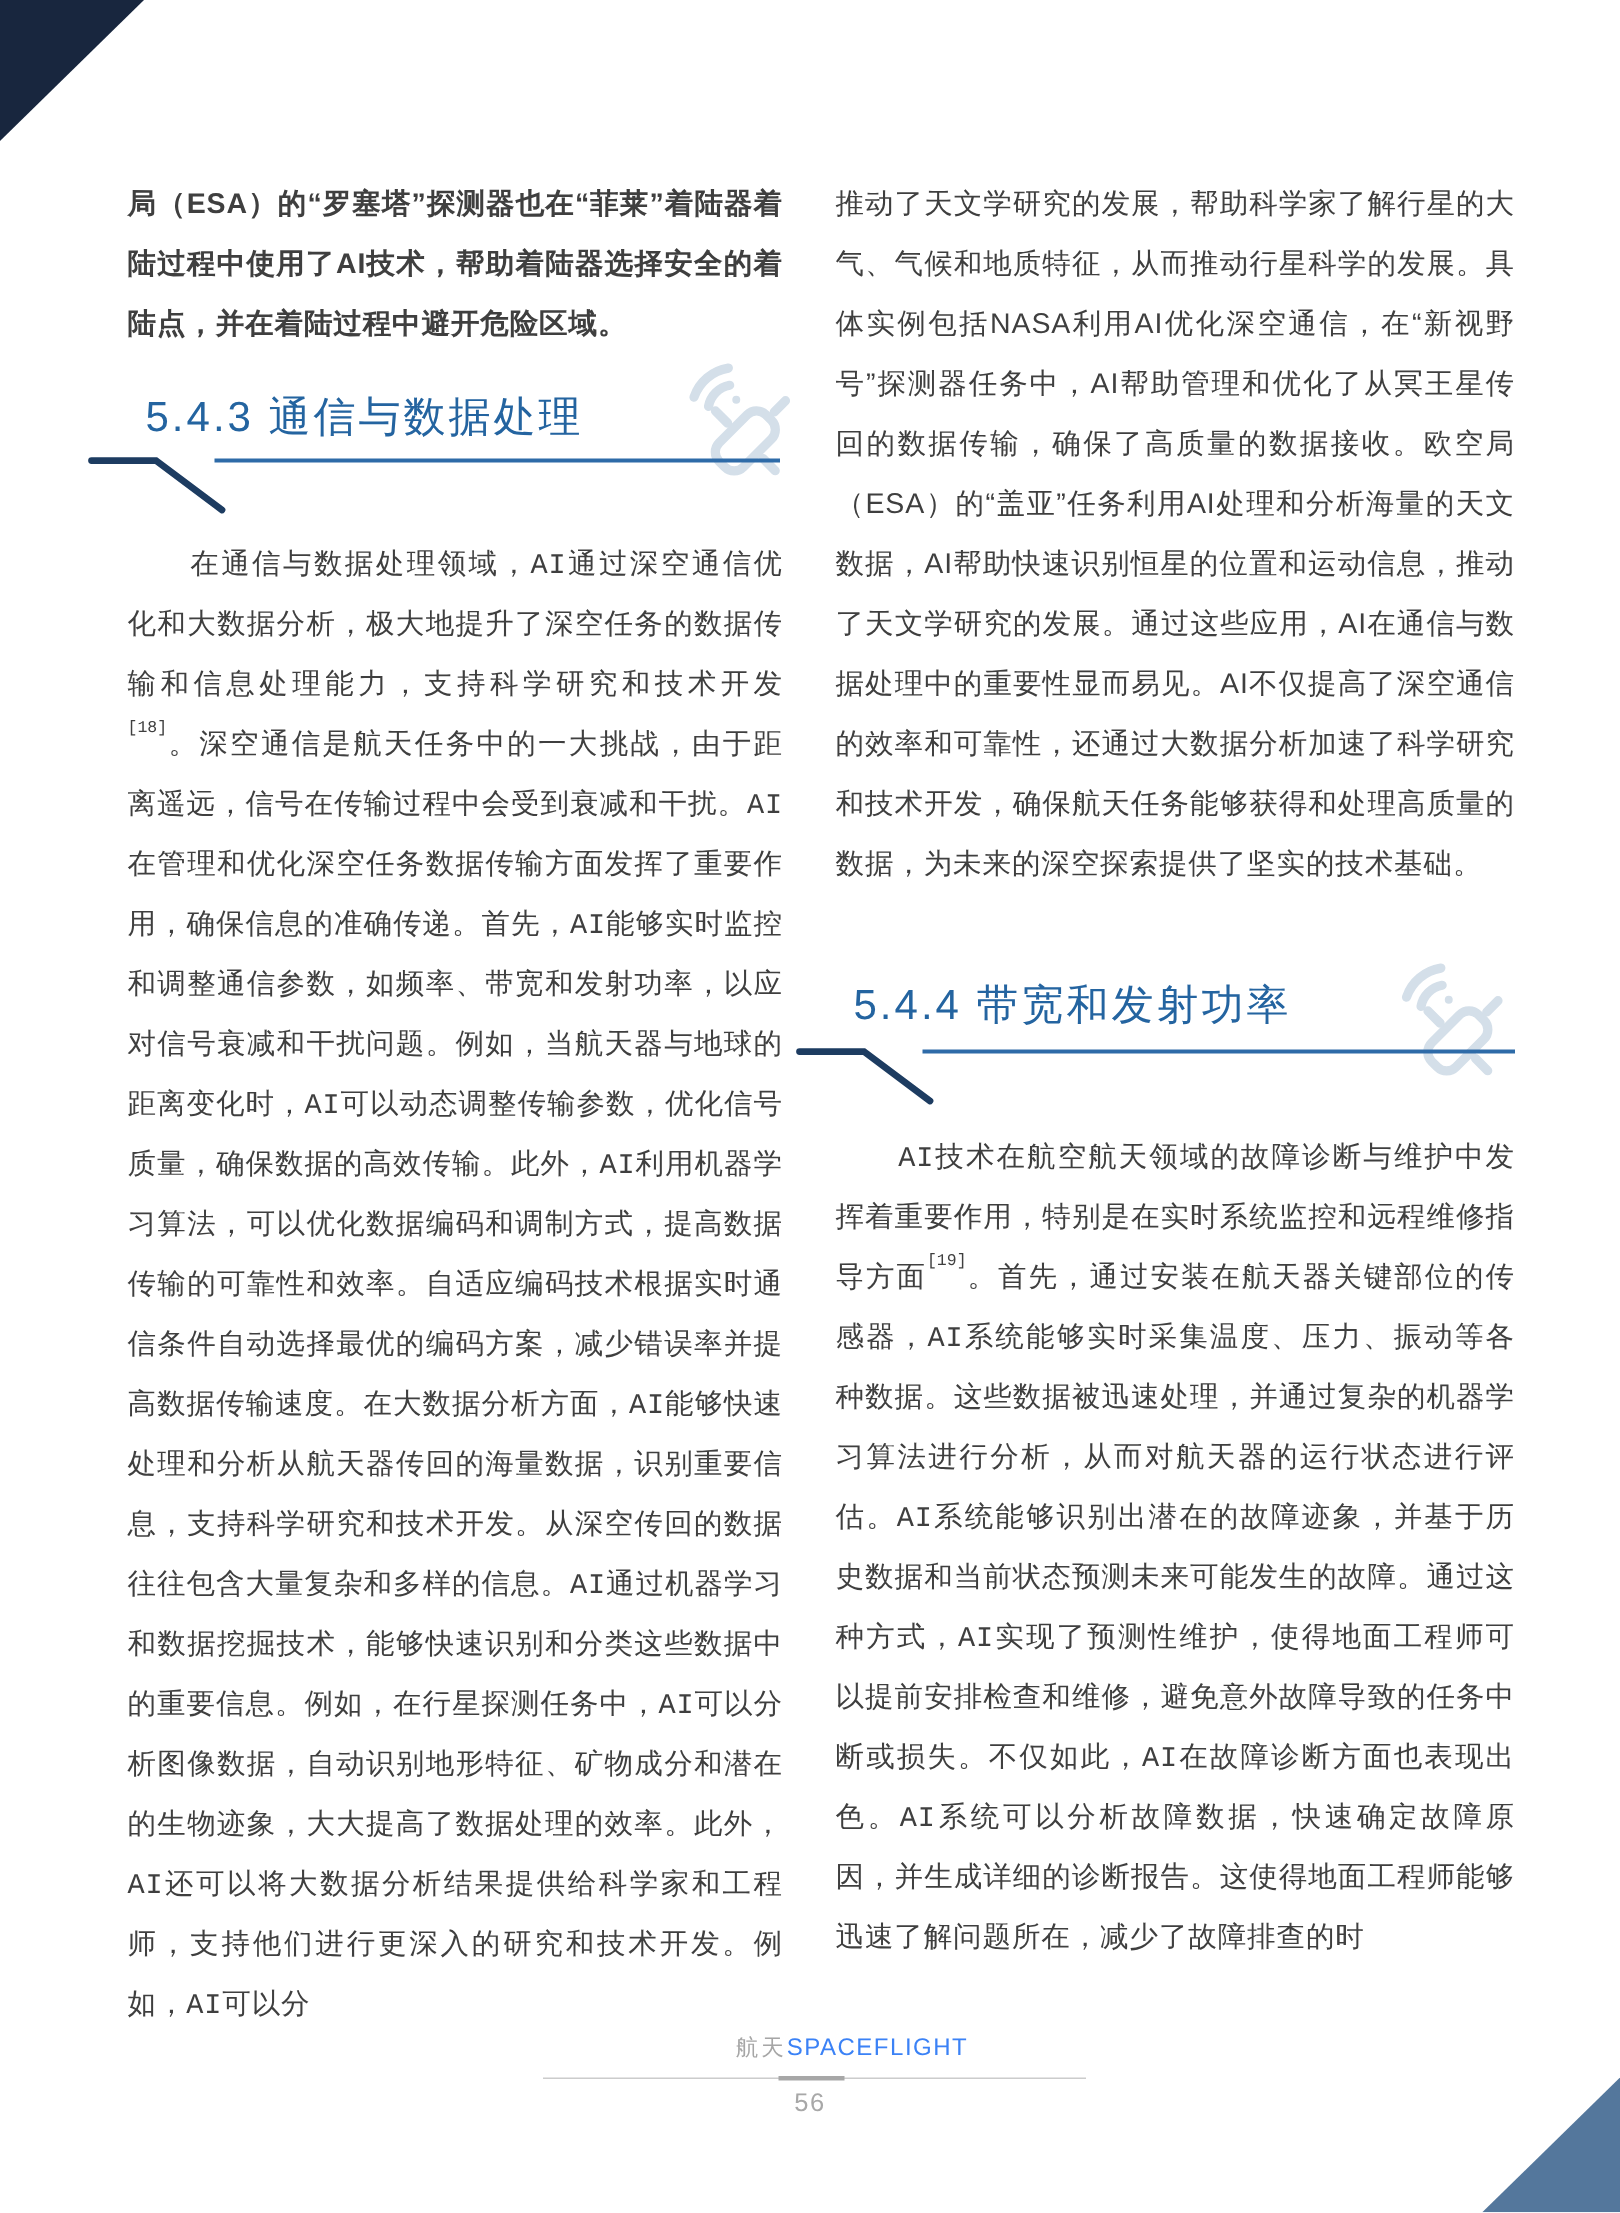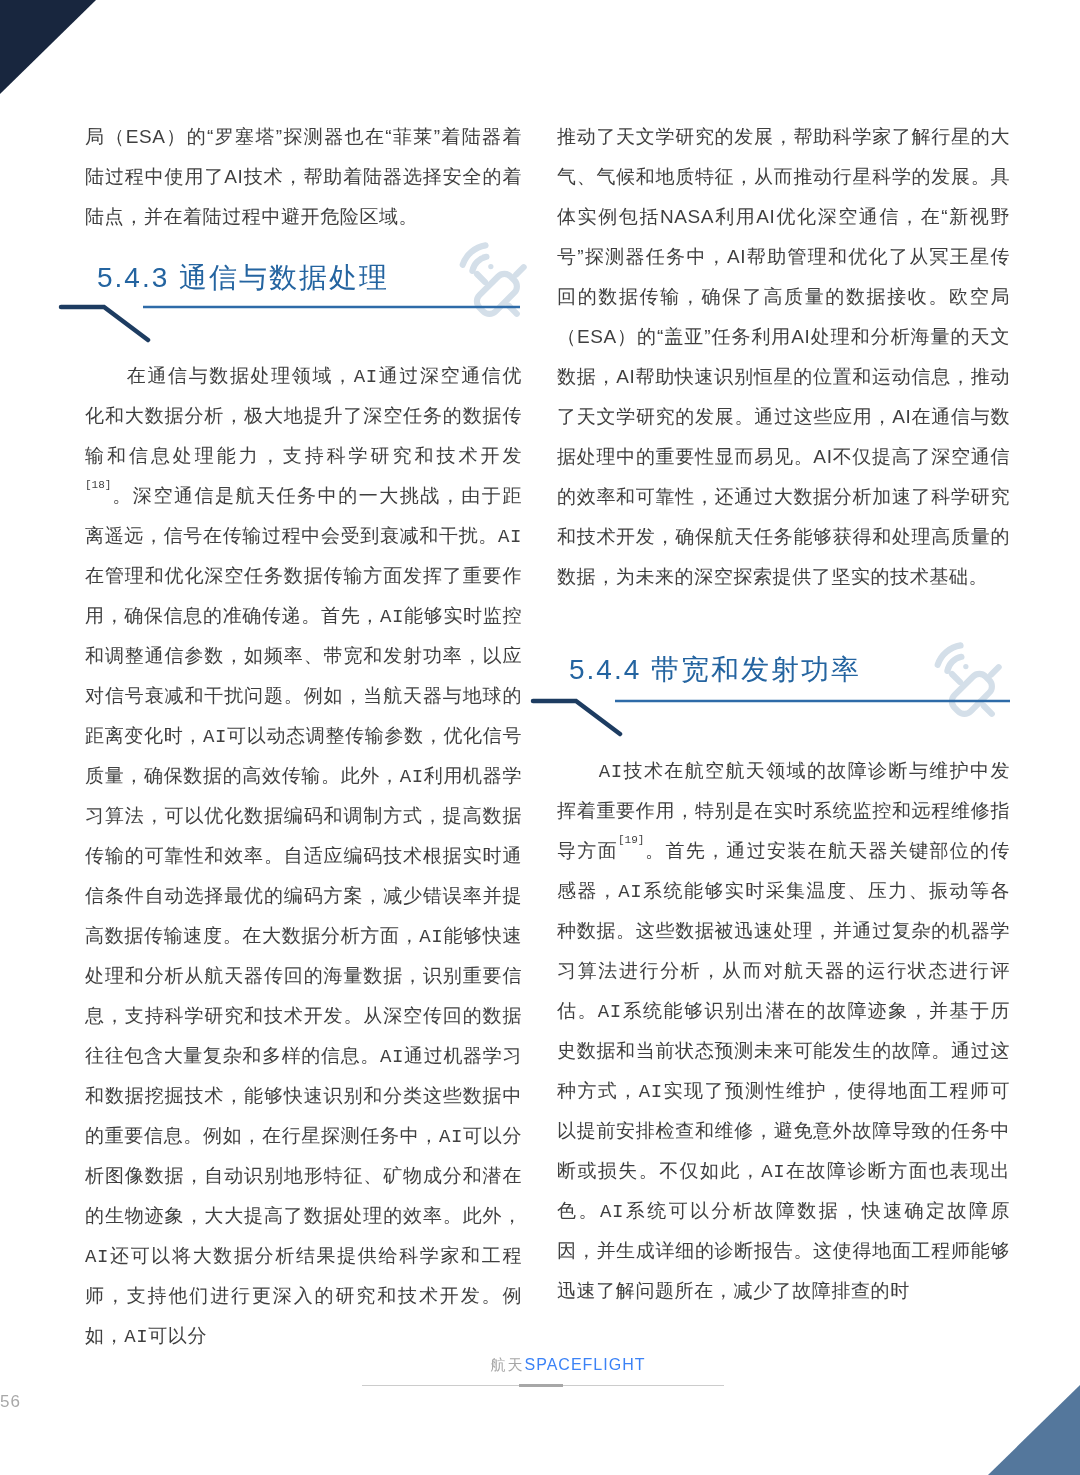--- a/index.html
+++ b/index.html
@@ -33,35 +33,35 @@
   
   .footer-brand{
     position:absolute;top:1356px;left:50%;transform:translateX(-50%);margin-left:28px;
     color:#a6a6a6;white-space:nowrap;
   }
   .footer-brand .cjk{font-size:15px;letter-spacing:2px;}
   .footer-brand .latin{font-size:16px;letter-spacing:1px;color:#3b82f6;}
   .footer-line{position:absolute;top:1385px;left:362px;width:362px;height:1px;background:#cccccc;}
   .footer-tab{position:absolute;top:1384px;left:519px;width:44px;height:3px;background:#a7a7a7;}
   .page-number{
-    position:absolute;top:1392px;left:0;width:100%;text-align:left;
+    position:absolute;top:1392px;left:0;width:100%;text-align:center;
     font-size:17px;color:#a8a8a8;letter-spacing:1px;
   }
 </style>
 </head>
 <body>
 
 <div class="page">
 
   <div class="corner-tl"></div>
   <div class="corner-br"></div>
 
   <div class="col col-left">
 
-    <p class="body-text" style="top:0;">局（ESA）的“罗塞塔”探测器也在“菲莱”着陆器着陆过程中使用了AI技术，帮助着陆器选择安全的着陆点，并在着陆过程中避开危险区域。</p>
+    <p class="body-text" style="top:0;font-weight:bold;">局（ESA）的“罗塞塔”探测器也在“菲莱”着陆器着陆过程中使用了AI技术，帮助着陆器选择安全的着陆点，并在着陆过程中避开危险区域。</p>
 
     <div class="sec-heading" style="top:144px;">5.4.3 通信与数据处理</div>
 
     <svg class="sat-icon" style="left:368px;top:123px;" viewBox="0 0 100 100">
       <g stroke="#d4dfe9" stroke-width="7" fill="none" stroke-linecap="round">
         <path d="M22 34 A 20 20 0 0 1 38 18"></path>
         <path d="M11 27 A 33 33 0 0 1 37 5"></path>
         <g transform="rotate(45 52 58)">
           <rect x="39" y="36" width="26" height="50" rx="10"></rect>
           <line x1="52" y1="18" x2="52" y2="30"></line>

